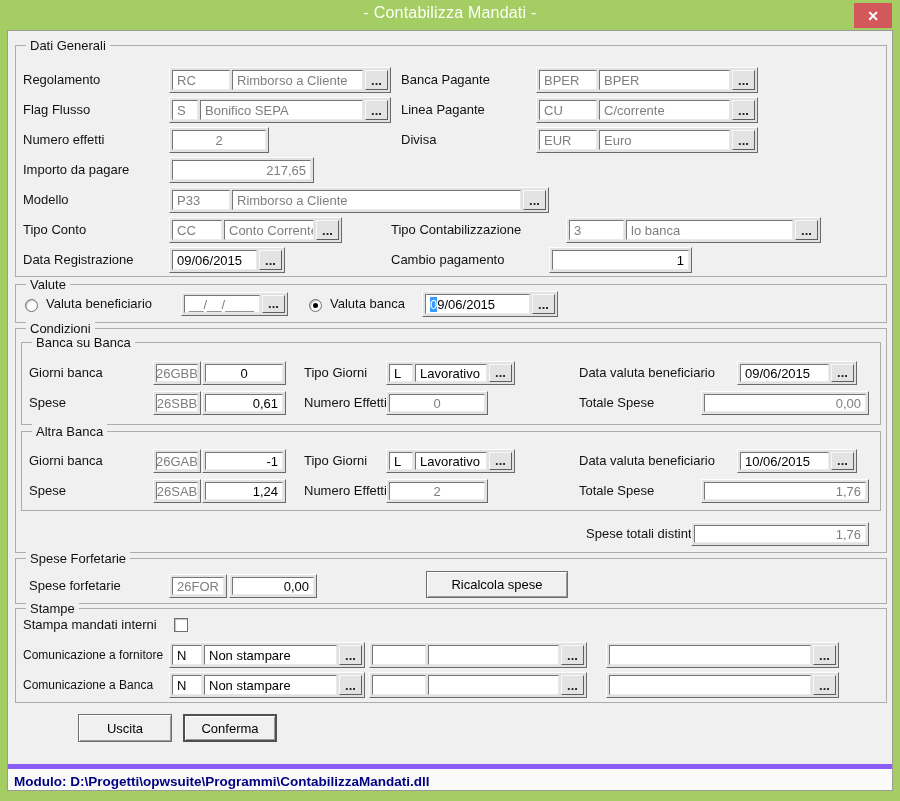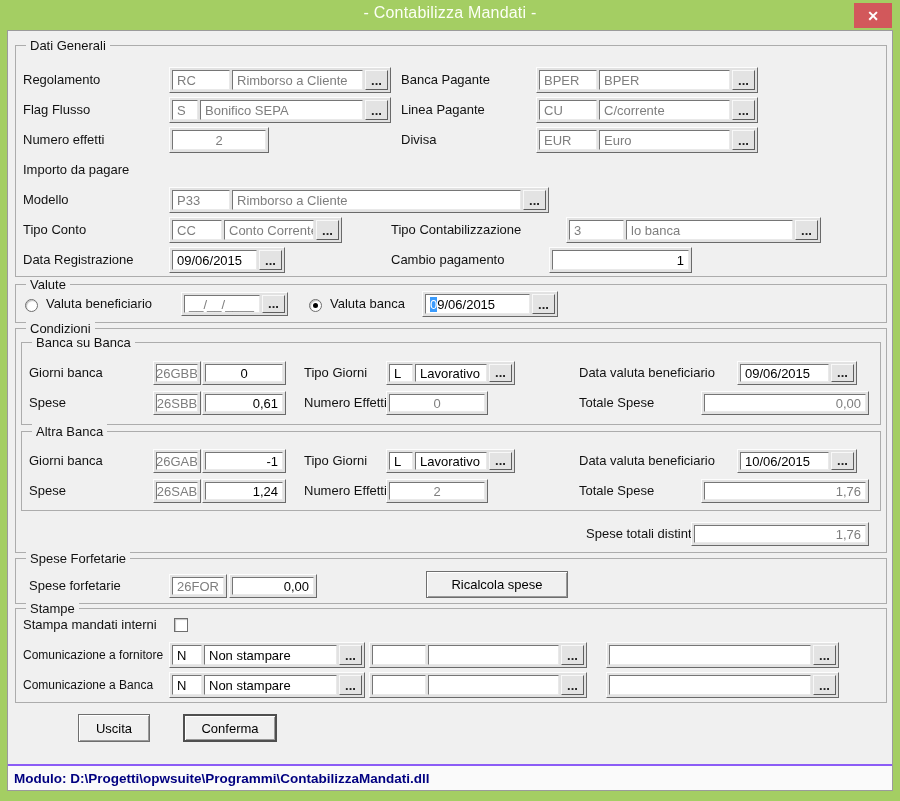--- a/index.html
+++ b/index.html
@@ -47,21 +47,21 @@
            border:1px solid #6E6E6E; box-shadow:inset 1px 1px 1px rgba(0,0,0,.25); }
 
   .btn { position:absolute; background:#F0F0F0; border:1px solid #6E6E6E;
          box-shadow:inset 1px 1px 0 #FFFFFF, inset -1px -1px 0 #9A9A9A;
          font-size:13px; font-family:inherit; color:#000; cursor:default; }
   .btn.default { border:2px solid #4F4F4F; }
 
   .sel { background:#3A9BFC; color:#fff; }
 
   .statusbar { position:absolute; left:0; right:0; bottom:0; height:26px; background:#FAFAFA;
-               border-top:2px solid #8b5cf6; color:#000080; font-weight:bold; font-size:13.5px;
+               border-top:5px solid #8b5cf6; color:#000080; font-weight:bold; font-size:13.5px;
                line-height:25px; padding-left:6px; white-space:nowrap; }
 </style>
 </head>
 <body>
 
 <div class="frame">
   <div class="title">- Contabilizza Mandati -</div>
   <div class="close">
     <span>✕</span>
   </div>
@@ -102,20 +102,23 @@
       <span class="f dis grow ctr">2</span>
     </div>
     <span class="lbl" style="left:393px;top:96px">Divisa</span>
     <div class="pair" style="left:528px;top:96px;width:222px">
       <span class="f dis" style="width:58px">EUR</span>
       <span class="f dis grow">Euro</span>
       <button class="dots">...</button>
     </div>
 
     <span class="lbl" style="left:15px;top:126px">Importo da pagare</span>
+    <div class="pair" style="left:161px;top:126px;width:145px">
+      <span class="f dis grow num">217,65</span>
+    </div>
 
     <span class="lbl" style="left:15px;top:156px">Modello</span>
     <div class="pair" style="left:161px;top:156px;width:380px">
       <span class="f dis" style="width:58px">P33</span>
       <span class="f dis grow">Rimborso a Cliente</span>
       <button class="dots">...</button>
     </div>
 
     <span class="lbl" style="left:15px;top:186px">Tipo Conto</span>
     <div class="pair" style="left:161px;top:186px;width:173px">
@@ -287,20 +290,20 @@
     <div class="pair" style="left:361px;top:641px;width:218px">
       <span class="f" style="width:54px"></span>
       <span class="f grow"></span>
       <button class="dots">...</button>
     </div>
     <div class="pair" style="left:598px;top:641px;width:233px">
       <span class="f grow"></span>
       <button class="dots">...</button>
     </div>
 
-    <button class="btn" style="left:70px;top:683px;width:72px;height:28px">Uscita</button>
+    <button class="btn" style="left:70px;top:683px;width:94px;height:28px">Uscita</button>
     <button class="btn default" style="left:175px;top:683px;width:94px;height:28px">Conferma</button>
 
     <div class="statusbar">
       <span>Modulo: D:\Progetti\opwsuite\Programmi\ContabilizzaMandati.dll</span>
     </div>
   </div>
 </div>
 
 </body></html>

